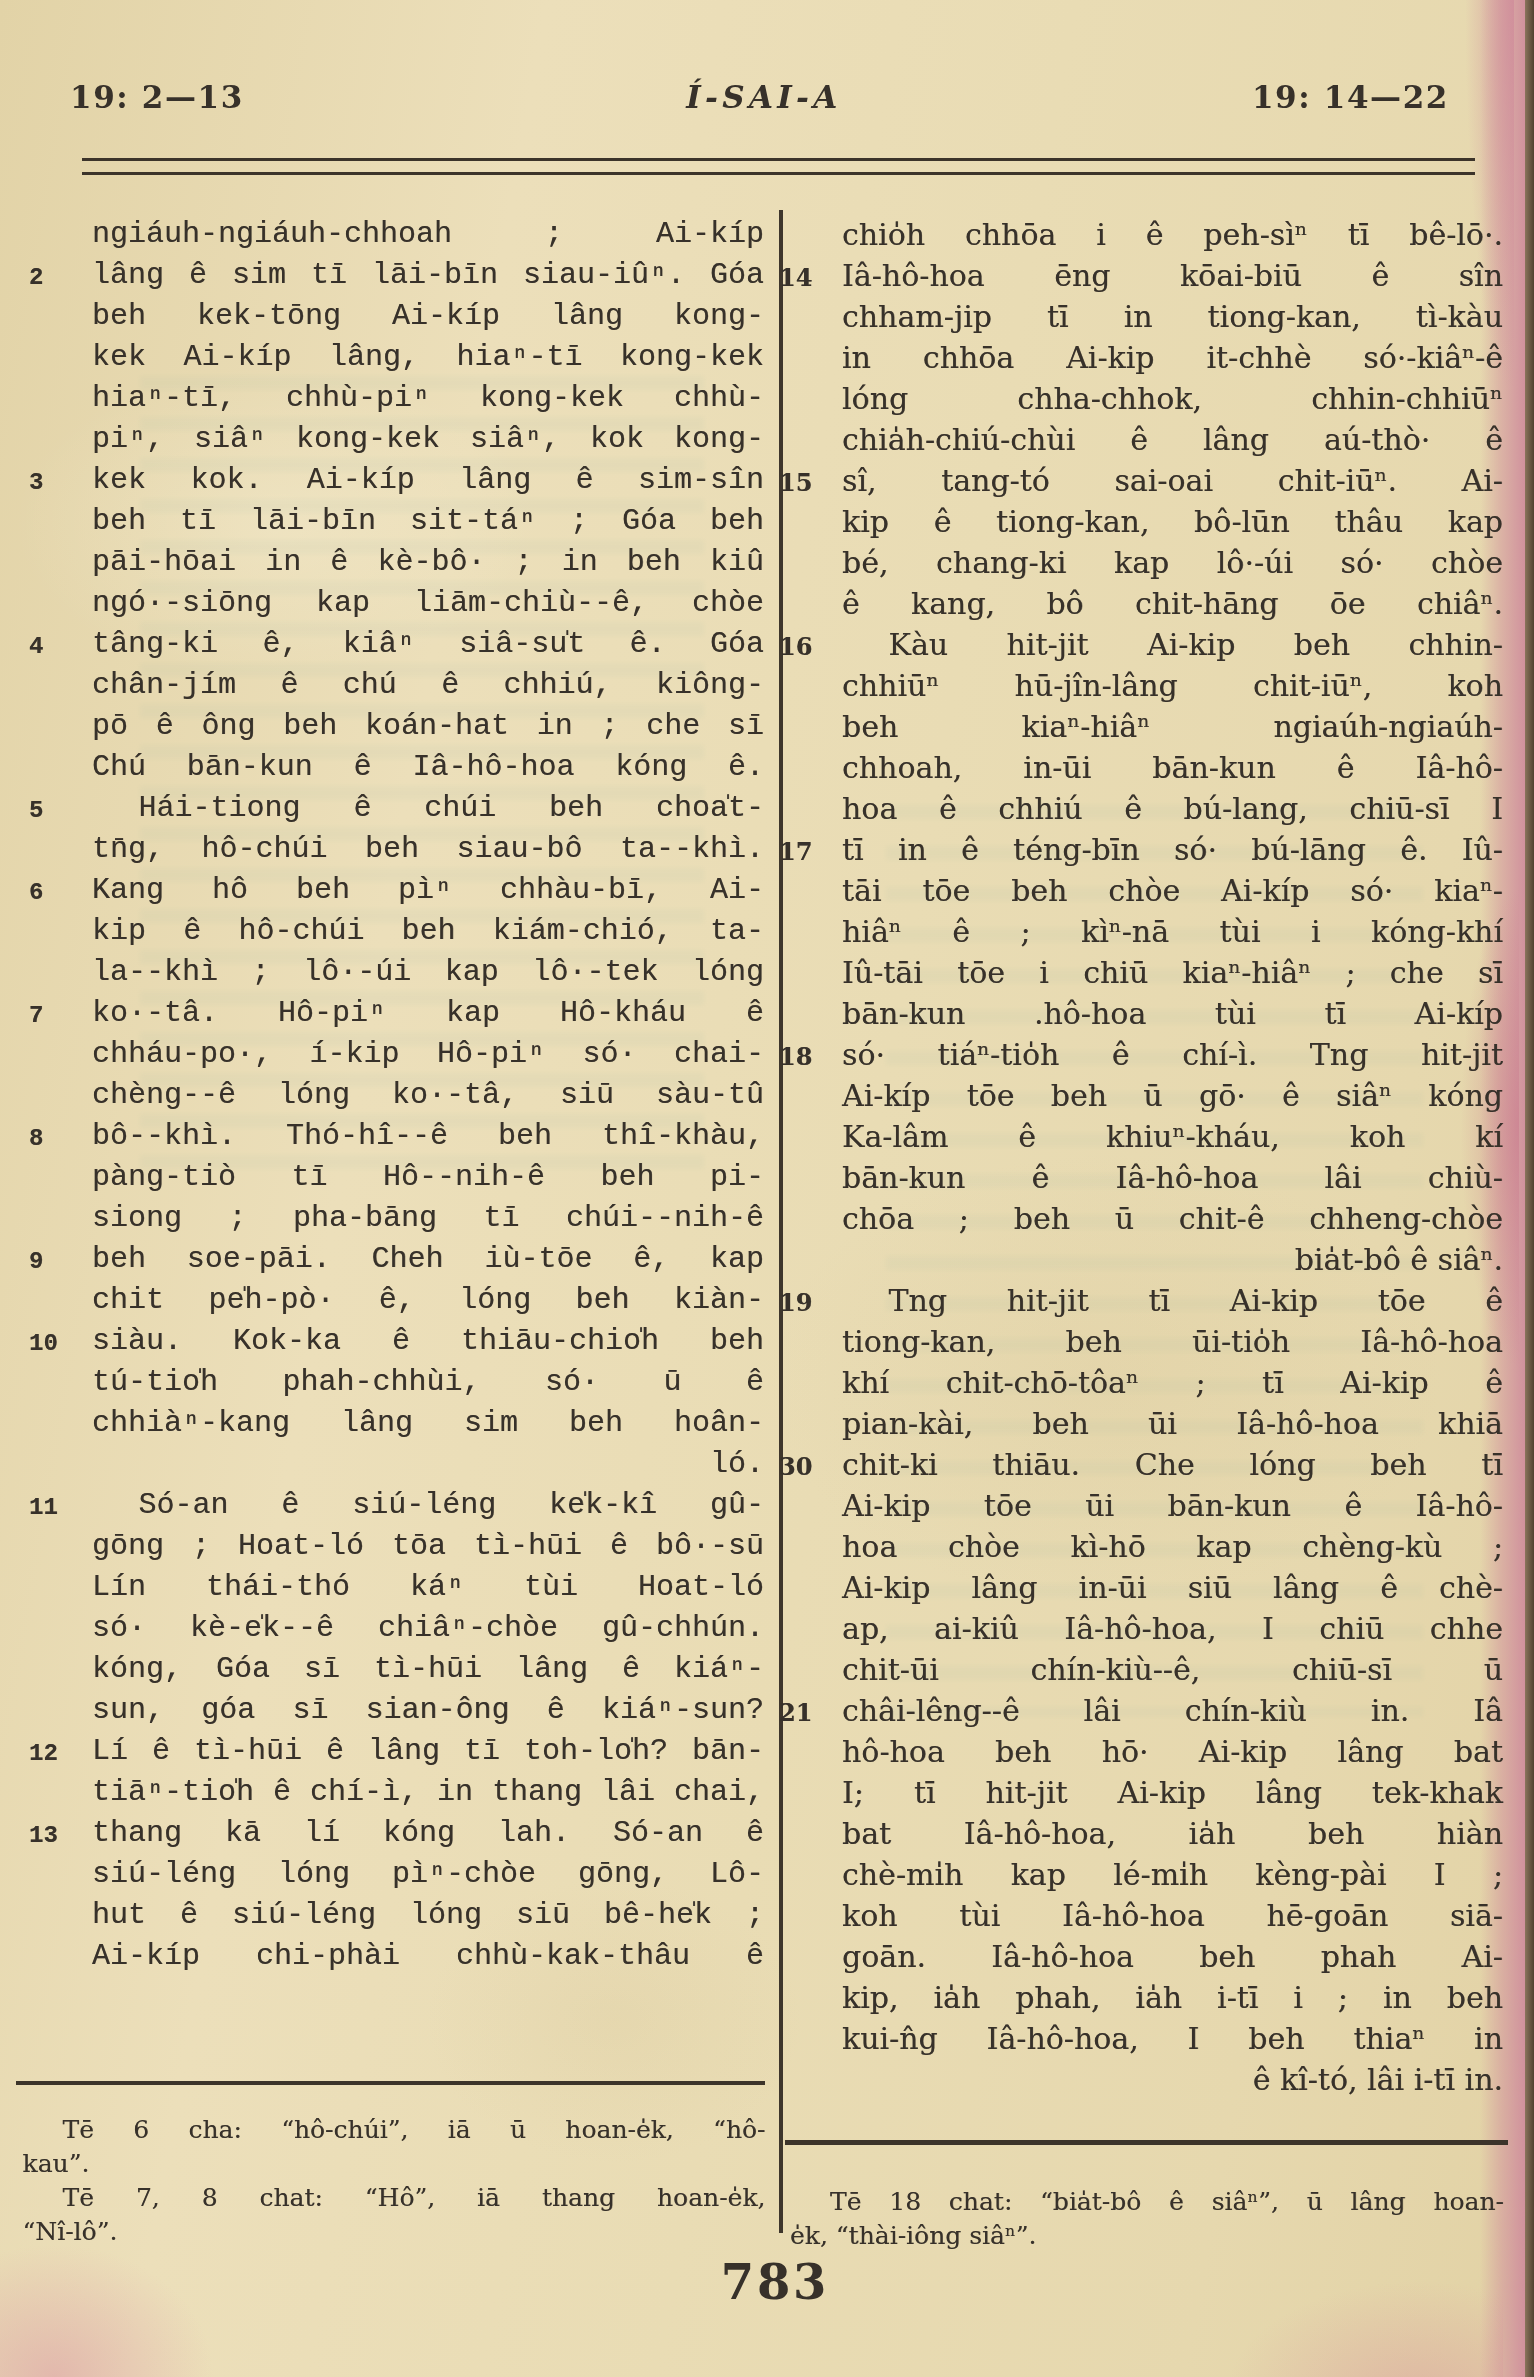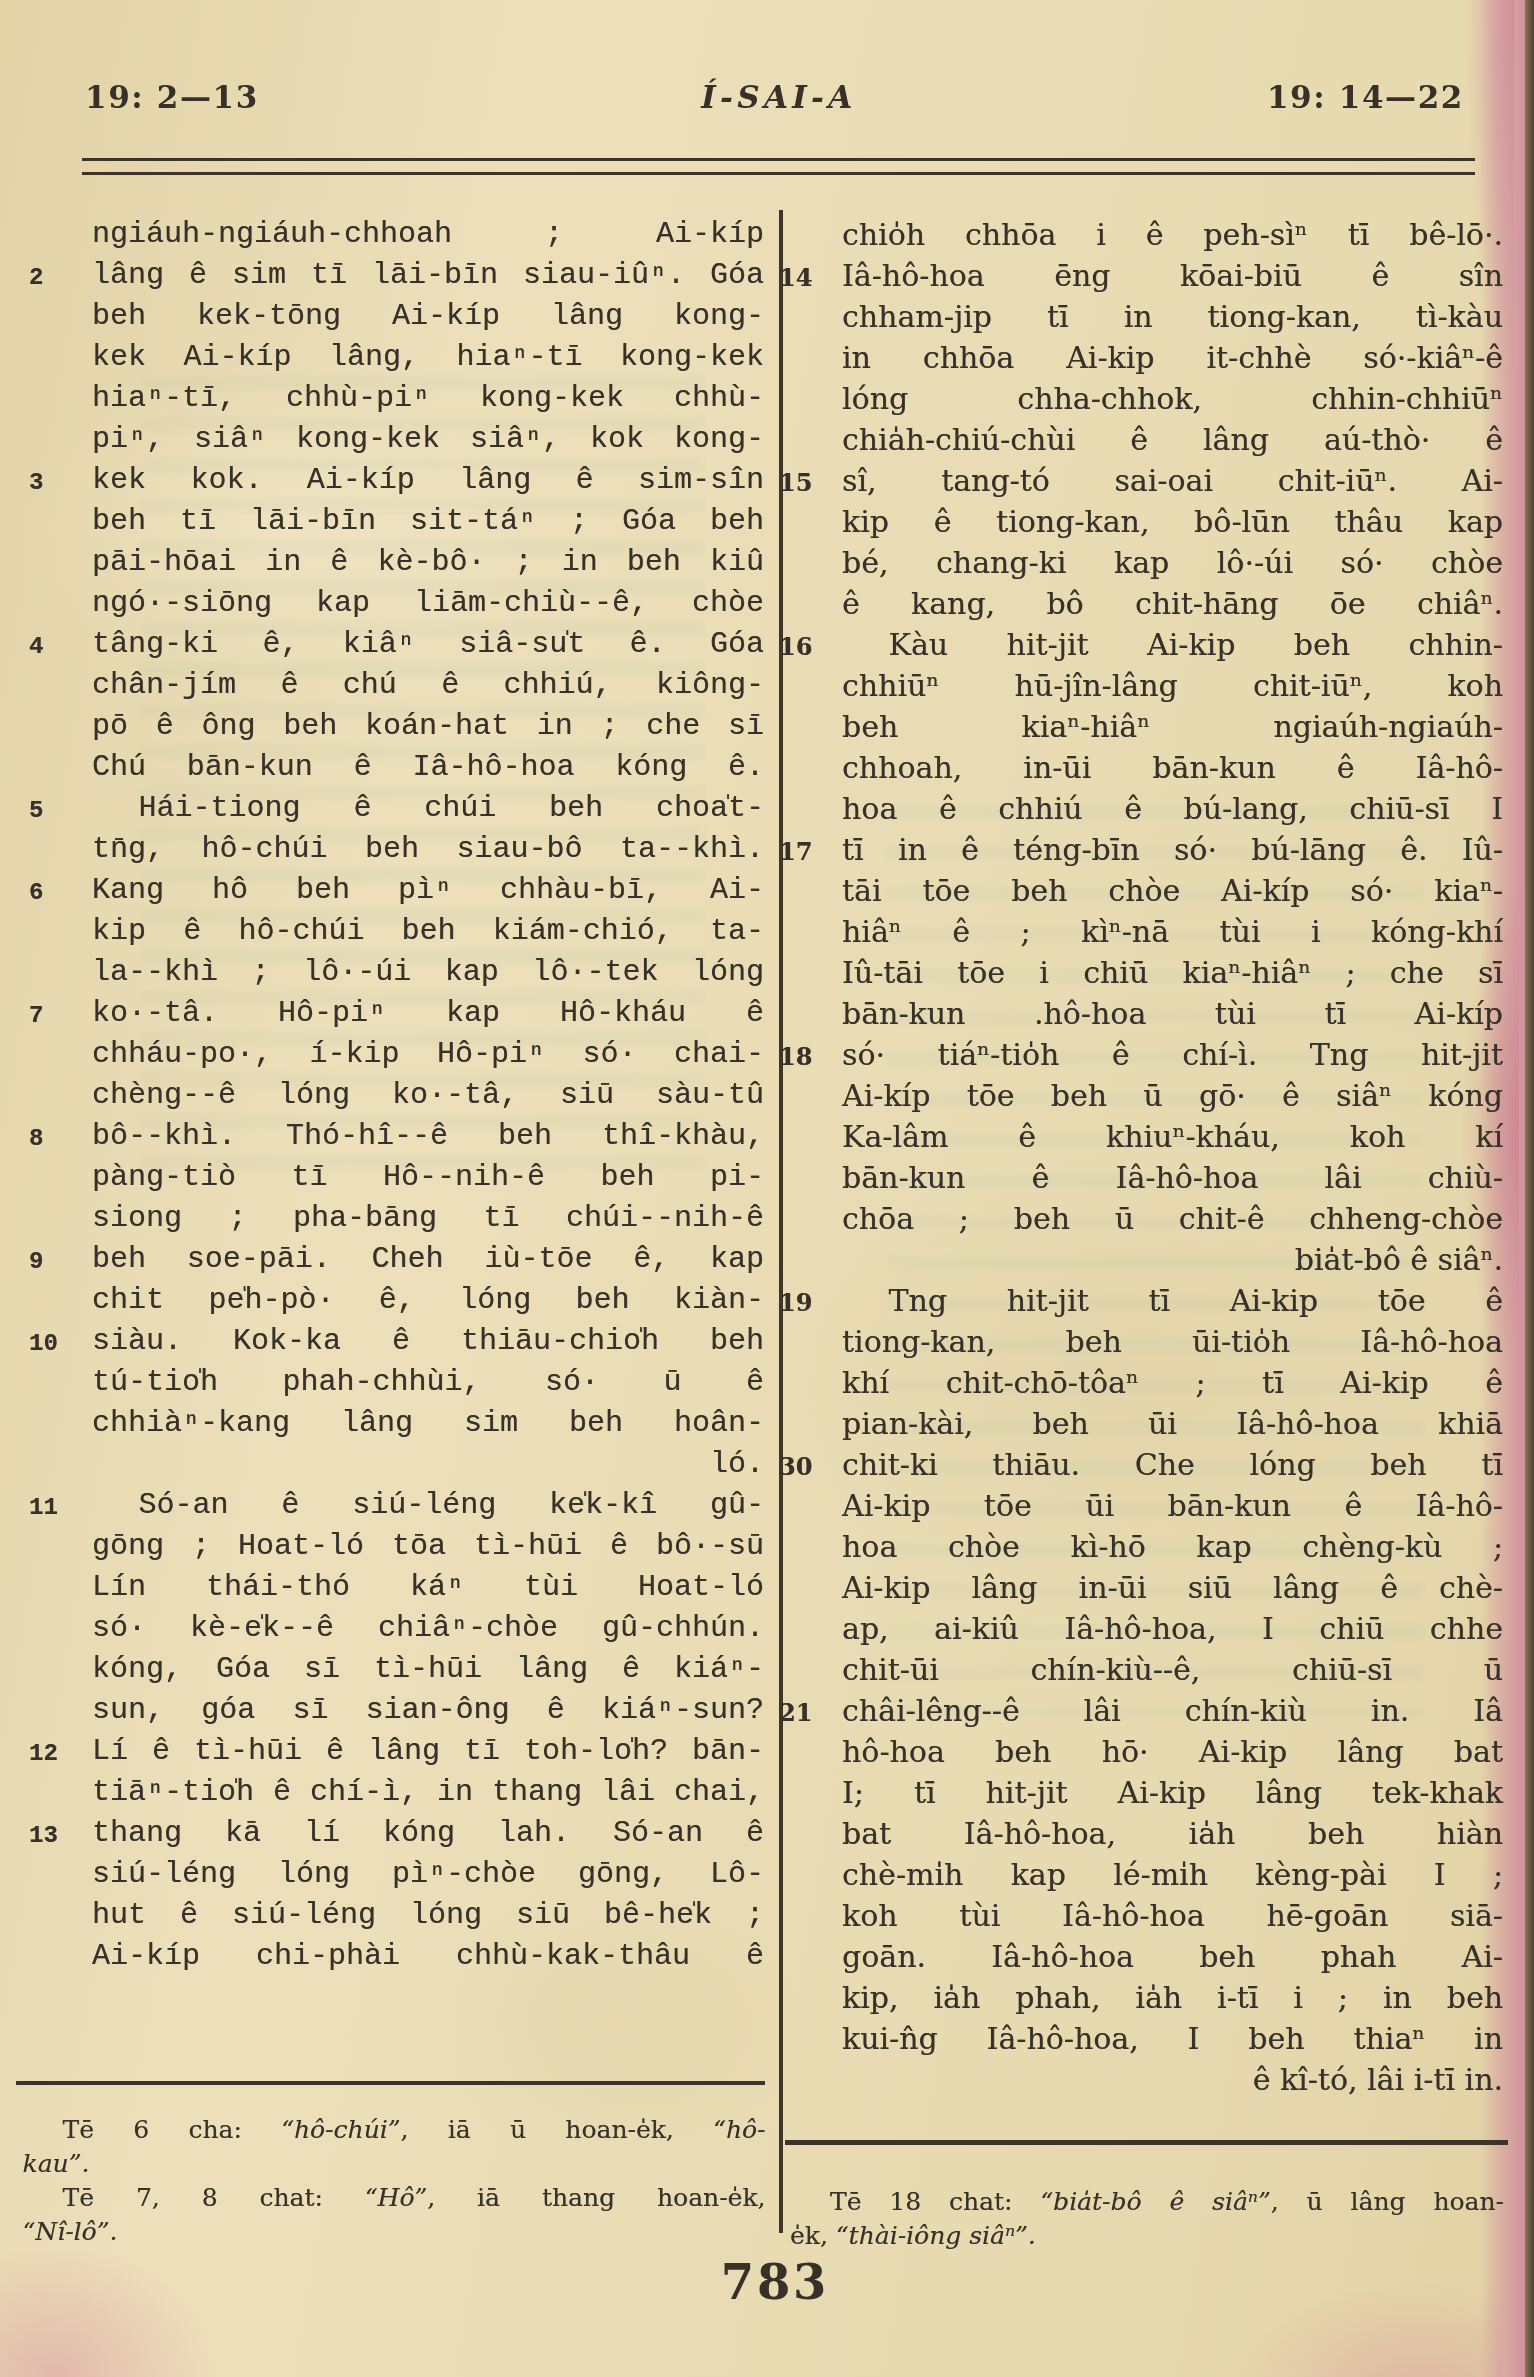--- a/index.html
+++ b/index.html
@@ -27,21 +27,21 @@
     background:radial-gradient(ellipse at 100% 0%, rgba(207,138,154,.75), transparent 72%);}
   .edge-pink3{position:absolute;right:16px;top:886px;width:59px;height:483px;
     background:radial-gradient(ellipse at 100% 50%, rgba(201,120,140,.55), transparent 70%);}
   .edge-dark{position:absolute;right:0;top:0;width:9.7px;height:100%;
     background:linear-gradient(to right,#8a745c,#4a3b2c);}
   .corner-stain-bl{position:absolute;left:-32px;bottom:-43px;width:247px;height:177px;
     background:radial-gradient(ellipse at 35% 75%, rgba(219,154,164,.55), transparent 70%);}
   .corner-stain-br{position:absolute;right:32px;bottom:-32px;width:279px;height:129px;
     background:radial-gradient(ellipse at 70% 90%, rgba(214,140,154,.4), transparent 70%);}
   
-  .header{position:absolute;top:79px;left:85px;width:1379px;display:flex;justify-content:space-between;align-items:flex-end;}
+  .header{position:absolute;top:79px;left:70px;width:1379px;display:flex;justify-content:space-between;align-items:flex-end;}
   .hrange{font-size:31px;font-weight:bold;letter-spacing:1.6px;}
   .htitle{font-size:31px;font-weight:bold;letter-spacing:4.3px;transform:translateX(16px);font-style:italic;}
   .double-rule{position:absolute;top:158px;left:82px;width:1393px;height:11.3px;
     border-top:3.8px solid #3c342a;border-bottom:3.2px solid #3c342a;}
   .divider{position:absolute;left:779px;top:210px;width:3.8px;height:2023px;background:#3e362c;}
   
   .col{position:absolute;top:214px;font-size:30px;line-height:41px;
     text-shadow:0.3px 0.2px 0 rgba(55,49,42,.55);}
   .col-left{left:92px;width:672px;font-family:Liberation Mono, monospace;}
   .col-right{left:842px;width:661px;}
@@ -55,21 +55,21 @@
   .fnrule{background:#3c342a;position:absolute;}
   .fnrule-left{left:16px;top:2081px;width:749px;height:4.3px;}
   .fnrule-right{left:785px;top:2140px;width:723px;height:4.8px;}
   .fn{position:absolute;font-size:25px;line-height:34px;text-shadow:0.3px 0.2px 0 rgba(55,49,42,.5);}
   .fn-left{left:22.5px;top:2113px;width:743px;}
   .fn-right{left:790px;top:2185px;width:714px;}
   .fline{height:34px;overflow:visible;}
   .fline.indent{text-indent:1.6em;}
   .fline.just{text-align:justify;}
   .fline.just::after{content:'';display:inline-block;width:100%;height:0;}
-  .it{font-style:italic;margin-top:44px;}
+  .it{margin-top:44px;}
   .pagenum{position:absolute;top:2254px;left:0;width:1535px;text-align:center;
     font-size:48px;font-weight:bold;letter-spacing:2.7px;transform:translateX(7.5px);}
 </style>
 </head>
 <body>
 
 <div class="page">
   <div class="mottle"></div>
   <div class="ghost g1"></div>
   <div class="ghost g2"></div>

